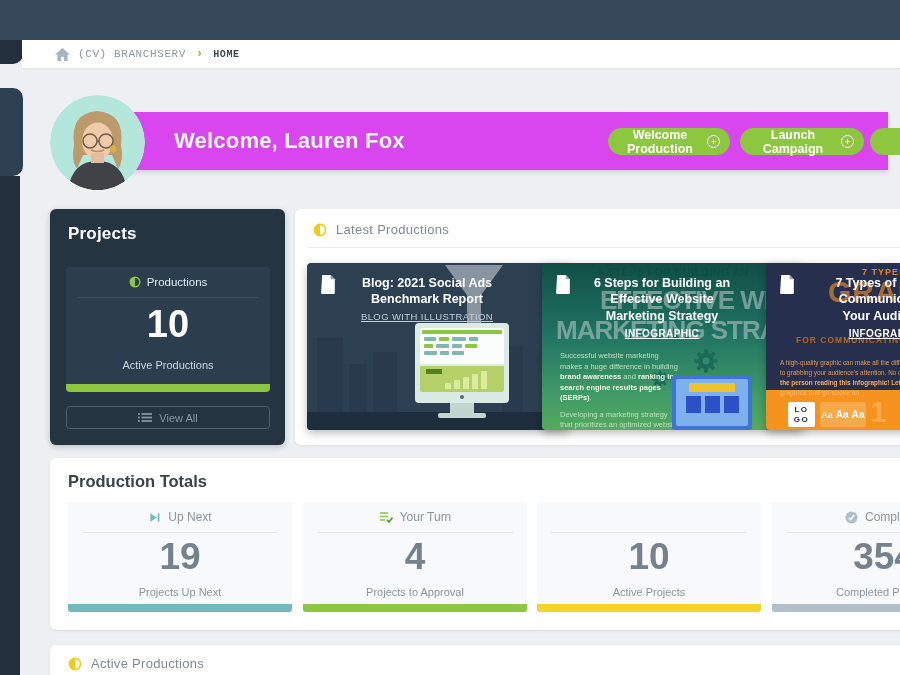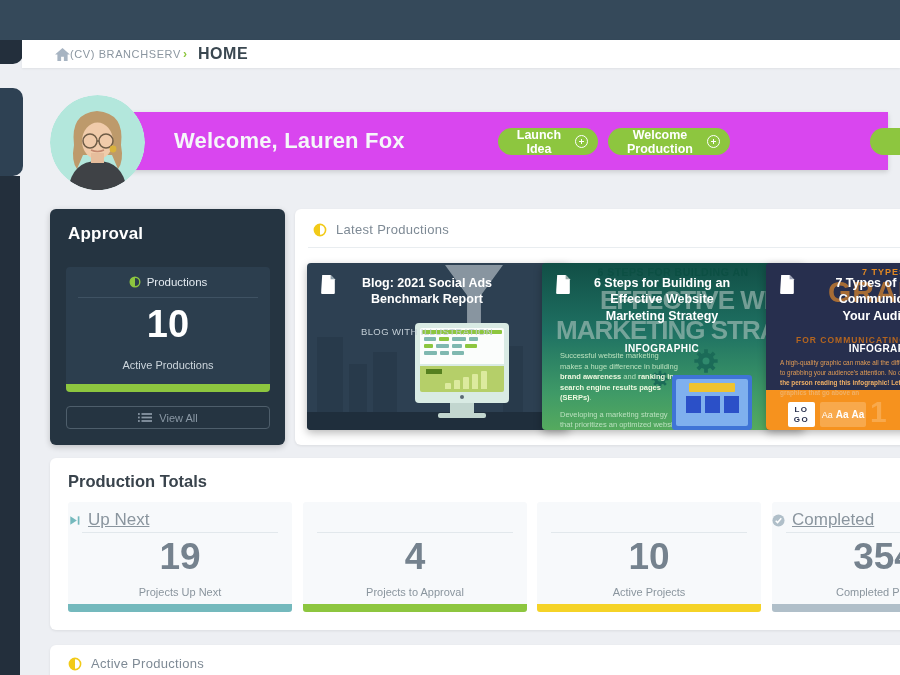--- a/index.html
+++ b/index.html
@@ -7,25 +7,25 @@
               font-family:"Liberation Sans", sans-serif; }
   .abs { position:absolute; }
   .stage { position:relative; width:900px; height:675px; background:#edeff3; overflow:hidden; }
 
   
   .topbar { left:0; top:0; width:900px; height:40px; background:#35495a; }
   .side-tab1 { left:0; top:40px; width:23px; height:24px; background:#232f3c; border-radius:0 0 10px 0; }
   .side-tab2 { left:0; top:88px; width:23px; height:88px; background:#2e4153; border-radius:0 10px 10px 0; }
   .side-col  { left:0; top:176px; width:20px; height:499px; background:#232f3c; }
   .crumbbar { left:22px; top:40px; width:878px; height:28px; background:#ffffff;
-              display:flex; align-items:center; padding-left:33px; 
-              box-shadow:0 1px 2px rgba(0,0,0,.06); }
+              display:flex; align-items:center; padding-left:33px; gap:8px;
+              box-shadow:0 1px 2px rgba(0,0,0,.06);font-family:Liberation Mono, monospace; }
   .crumb-root { font-size:11px; color:#8b96a0; letter-spacing:.6px; }
   .crumb-sep  { font-size:12px; color:#8dc63f; font-weight:bold; margin:0 2px; }
-  .crumb-cur  { font-size:16px; color:#3a4750; font-weight:bold; letter-spacing:.6px;margin-left:9px; }
+  .crumb-cur  { font-size:10px; color:#3a4750; font-weight:bold; letter-spacing:.6px; }
 
   
   .banner { left:96px; top:112px; width:792px; height:58px; background:#d946ef;
             border-radius:4px 0 0 4px; box-shadow:0 2px 5px rgba(0,0,0,.15); }
   .banner-title { left:78px; top:0; height:58px; display:flex; align-items:center;
                   color:#f5f7f9; font-size:22px; font-weight:bold; letter-spacing:.2px; }
   .lbtn { top:16px; height:27px; background:#8dc63f; border:none; border-radius:14px;
           color:#fff; font-weight:bold; font-size:12.5px; display:flex; align-items:center;
           justify-content:space-between; padding:0 10px 0 14px; gap:9px; cursor:pointer;
           font-family:"Liberation Sans", sans-serif; }
@@ -56,21 +56,21 @@
   .latest { left:295px; top:209px; width:620px; height:236px; background:#fff;
             border-radius:6px 0 0 6px; box-shadow:0 1px 3px rgba(0,0,0,.08); }
   .sec-head { display:flex; align-items:center; gap:9px; color:#7e8a95; font-size:13px; letter-spacing:.3px; }
   .latest-head { left:18px; top:13px; }
   .latest-div { left:13px; right:0; top:38px; border-top:1px solid #e9edf0; }
 
   .pcard { top:54px; width:262px; height:167px; border-radius:4px; overflow:hidden;
            box-shadow:0 3px 8px rgba(0,0,0,.28); cursor:pointer; }
   .pc-titleblock { left:14px; top:12px; right:8px; z-index:3; display:flex; gap:10px; }
   .pc-title { color:#fff; font-size:12.5px; font-weight:bold; line-height:1.3; width:162px;text-align:center; }
-  .pc-type  { color:#c3ced6; font-size:9.5px; letter-spacing:.4px; margin-top:18px; font-weight:normal; }
+  .pc-type  { color:#c3ced6; font-size:9.5px; letter-spacing:.4px; margin-top:3px; font-weight:normal;text-decoration:underline; }
 
   
   .pc1 { left:12px; background:#2d4052; }
   .c1-sky { background:#283a4b; bottom:18px; }
   .c1-ground { left:0; right:0; bottom:0; height:18px; background:#1f2e3c; }
   .c1-funnel { left:138px; top:2px; width:58px; height:58px; background:#8d9aa4; opacity:.95;
                clip-path:polygon(0 0,100% 0,62% 52%,62% 100%,38% 100%,38% 52%); }
   .c1-frame { left:108px; top:60px; width:94px; height:80px; background:#d9ebe4; border-radius:4px; padding:5px 5px 8px; }
   .c1-screen-top { background:#fbfdfc; height:36px; border-radius:2px 2px 0 0; padding-top:2px; }
   .c1-sline { height:4px; background:#8dc63f; margin:0 2px 3px; border-radius:1px; }
@@ -119,22 +119,22 @@
   .c3-aa { left:54px; top:139px; width:46px; height:25px; background:#f8a94c; border-radius:2px;
            color:#fff; font-size:9px; display:flex; align-items:center; justify-content:center; gap:3px; z-index:2; }
   .c3-aa b { font-size:10px; }
   .c3-num { left:104px; top:132px; color:#f8a94c; font-size:30px; font-weight:bold; z-index:2; }
 
   
   .totals { left:50px; top:458px; width:870px; height:172px; background:#fff; border-radius:6px;
             box-shadow:0 1px 3px rgba(0,0,0,.08); }
   .tot-title { left:18px; top:14px; color:#39434c; font-size:16.5px; font-weight:bold; }
   .stat { top:44px; width:224px; height:110px; background:#f7f9fb; border-radius:3px; cursor:pointer; }
-  .stat-head { left:0; right:0; top:8px; display:flex; align-items:center; justify-content:flex-start; gap:7px;
-               color:#8a959e; font-size:17px;text-decoration:underline; }
+  .stat-head { left:0; right:0; top:8px; display:flex; align-items:center; justify-content:center; gap:7px;
+               color:#8a959e; font-size:12px; }
   .stat-div { left:14px; right:14px; top:30px; border-top:1px solid #e2e8ec; }
   .stat-num { left:0; right:0; top:34px; text-align:center; color:#75828e; font-size:37px; font-weight:bold; }
   .stat-sub { left:0; right:0; top:84px; text-align:center; color:#8a959e; font-size:11px; }
   .stat-bar { left:0; right:0; bottom:0; height:8px; border-radius:0 0 3px 3px; }
   .s0 .stat-bar { background:#74b9bd; } .s1 .stat-bar { background:#8dc63f; }
   .s2 .stat-bar { background:#f5d327; } .s3 .stat-bar { background:#b0bfc9; }
 
   
   .activebar { left:50px; top:645px; width:870px; height:70px; background:#fff; border-radius:6px;
                box-shadow:0 1px 3px rgba(0,0,0,.08); }
@@ -154,26 +154,26 @@
     <svg width="15" height="13" viewBox="0 0 16 14">
       <path d="M8 0 L16 7 H13.5 V14 H9.5 V9.5 H6.5 V14 H2.5 V7 H0 Z" fill="#a7b4c2"></path>
       </svg>
     <span class="crumb-root">(CV) BRANCHSERV</span>
     <span class="crumb-sep">›</span>
     <span class="crumb-cur">HOME</span>
   </div>
 
   <div class="abs banner">
     <div class="abs banner-title">Welcome, Lauren Fox</div>
-    <button class="abs lbtn" style="left:402px;width:100px">
-      <span>Launch Idea</span>
+    <button class="abs lbtn" style="left:512px;width:122px">
+      <span>Welcome Production</span>
         <span class="pluscirc"></span>
       </button>
-    <button class="abs lbtn" style="left:512px;width:122px">
-      <span>Welcome Production</span>
+    <button class="abs lbtn" style="left:644px;width:124px">
+      <span>Launch Campaign</span>
         <span class="pluscirc"></span>
       </button>
     <button class="abs lbtn" style="left:774px;width:90px">
       <span></span>
       </button>
   </div>
 
   <div class="abs avatar">
     <svg width="95" height="95" viewBox="0 0 95 95">
       <defs>
@@ -190,21 +190,21 @@
         <circle cx="40" cy="46" r="7" fill="none" stroke="#6e5c46" stroke-width="1.5"></circle>
         <circle cx="56" cy="46" r="7" fill="none" stroke="#6e5c46" stroke-width="1.5"></circle>
         <line x1="47" y1="46" x2="49" y2="46" stroke="#6e5c46" stroke-width="1.5"></line>
         <path d="M41 55 Q47.5 58 54 55" stroke="#c2876e" stroke-width="1.4" fill="none"></path>
         <circle cx="63" cy="54" r="3.4" fill="#d9b23c"></circle>
       </g>
     </svg>
   </div>
 
   <div class="abs overview">
-    <div class="abs ov-title">Approval</div>
+    <div class="abs ov-title">Projects</div>
     <div class="abs ov-widget">
       <div class="abs ov-w-head">
         <svg width="12" height="12" viewBox="0 0 14 14">
           <circle cx="7" cy="7" r="5.6" fill="none" stroke="#8dc63f" stroke-width="1.6"></circle>
           <path d="M7 1.4 A5.6 5.6 0 0 0 7 12.6 Z" fill="#8dc63f"></path>
           </svg>
         <span>Productions</span>
       </div>
       <div class="abs ov-w-div"></div>
       <div class="abs ov-w-num">10</div>
@@ -383,20 +383,31 @@
           </svg>
         <span>Up Next</span>
         </div>
       <div class="abs stat-div"></div>
       <div class="abs stat-num">19</div>
       <div class="abs stat-sub">Projects Up Next</div>
       <div class="abs stat-bar"></div>
     </div>
 
     <div class="abs stat s1" style="left:253px">
+      <div class="abs stat-head">
+        <svg width="14" height="14" viewBox="0 0 14 14">
+          <g stroke="#8dc63f" stroke-width="1.5">
+              <line x1="1" y1="3" x2="9" y2="3"></line>
+              <line x1="1" y1="6.5" x2="9" y2="6.5"></line>
+              <line x1="1" y1="10" x2="6" y2="10"></line>
+            </g>
+          <path d="M8 10 l2 2 l3.5 -4.5" stroke="#5a9e2f" stroke-width="1.8" fill="none"></path>
+          </svg>
+        <span>Your Turn</span>
+        </div>
       <div class="abs stat-div"></div>
       <div class="abs stat-num">4</div>
       <div class="abs stat-sub">Projects to Approval</div>
       <div class="abs stat-bar"></div>
     </div>
 
     <div class="abs stat s2" style="left:487px">
       <div class="abs stat-div"></div>
       <div class="abs stat-num">10</div>
       <div class="abs stat-sub">Active Projects</div>

